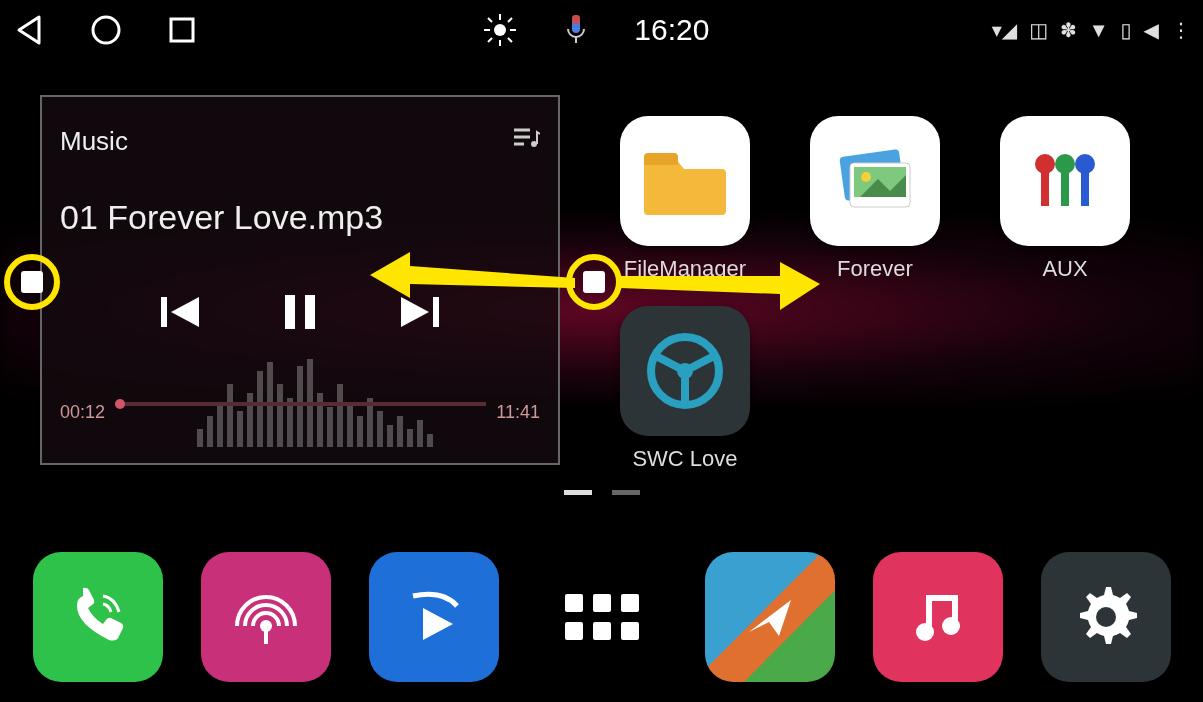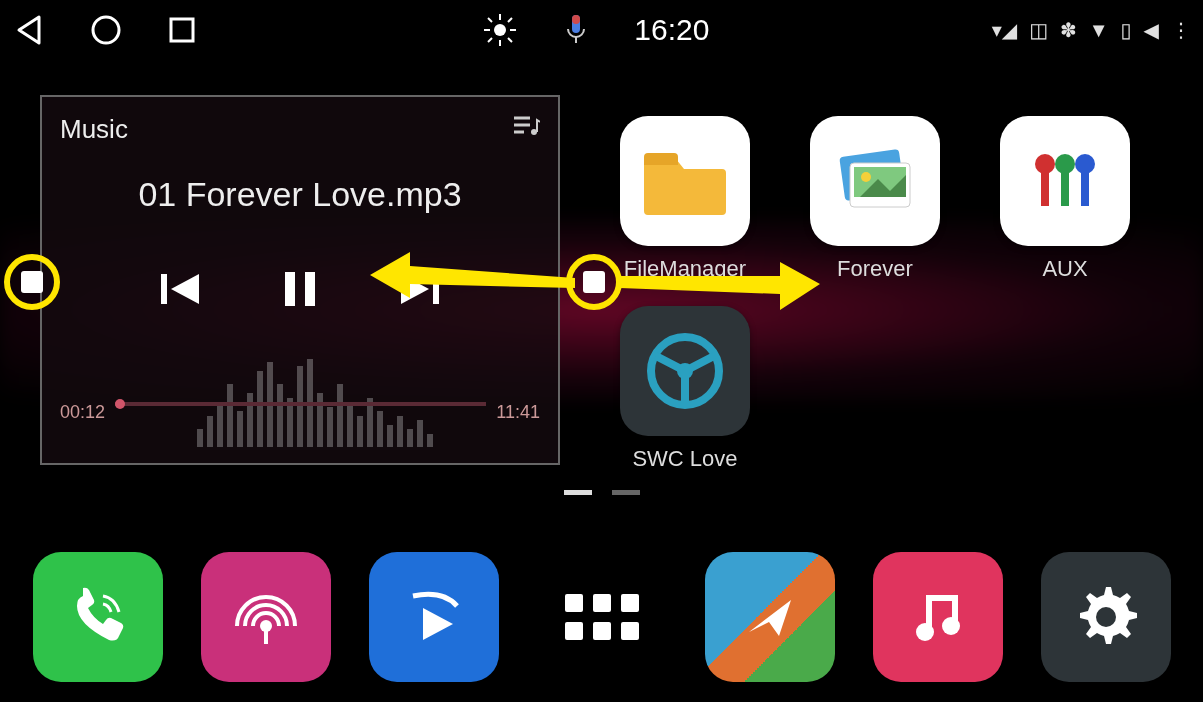--- a/index.html
+++ b/index.html
@@ -11,25 +11,25 @@
   .status-left { display: flex; align-items: center; gap: 40px; }
   .status-center { flex: 1; display: flex; justify-content: center; align-items: center; gap: 40px; }
   .status-right { display: flex; align-items: center; gap: 12px; font-size: 20px; color: #e0e0e0; }
   .nav-icon { width: 36px; height: 36px; display: flex; align-items: center; justify-content: center; }
   .clock { font-size: 30px; font-weight: 400; color: #fff; }
 
   
   .bg-wave { position: absolute; top: 220px; left: 0; right: 0; height: 180px; background: radial-gradient(ellipse 900px 120px at 50% 50%, rgba(160,10,60,0.6), rgba(60,5,30,0.3) 60%, transparent); filter: blur(8px); z-index: 0; }
 
   
-  .music-widget { position: absolute; top: 95px; left: 40px; width: 520px; height: 370px; border: 2px solid #666; background: rgba(20,10,15,0.8); z-index: 2; padding: 12px 18px; }
+  .music-widget { position: absolute; top: 95px; left: 40px; width: 520px; height: 370px; border: 2px solid #666; background: rgba(20,10,15,0.8); z-index: 2; padding: 24px 18px; }
   .mw-header { display: flex; justify-content: space-between; align-items: center; height: 40px; }
   .mw-title { font-size: 26px; color: #eee; }
   .mw-hicon { font-size: 22px; color: #ccc; }
-  .mw-track { margin-top: 26px; text-align: center; font-size: 34px; color: #eee; }
+  .mw-track { margin-top: 37px; font-size: 34px; color: #eee; }
   .mw-controls { display: flex; justify-content: center; align-items: center; gap: 60px; margin-top: 30px; height: 90px; }
   .mw-ctrl { width: 60px; height: 60px; display: flex; align-items: center; justify-content: center; }
   .mw-spectrum { position: absolute; left: 155px; top: 260px; width: 260px; height: 90px; display: flex; align-items: flex-end; gap: 4px; opacity: 0.35; z-index: -1; }
   .mw-spectrum span { width: 6px; background: #c8c8c8; }
   .mw-progress { position: absolute; left: 18px; right: 18px; bottom: 40px; display: flex; align-items: flex-start; gap: 10px; font-size: 18px; color: #c99; }
   .mw-bar { flex: 1; height: 4px; background: #5a2a35; position: relative; }
   .mw-bar::after { content: ""; position: absolute; left: 0; top: -3px; width: 10px; height: 10px; border-radius: 50%; background: #d0556a; }
 
   
   .app-grid { position: absolute; top: 116px; left: 590px; width: 600px; display: grid; grid-template-columns: repeat(3, 190px); grid-template-rows: repeat(2, 190px); gap: 0; z-index: 2; }

